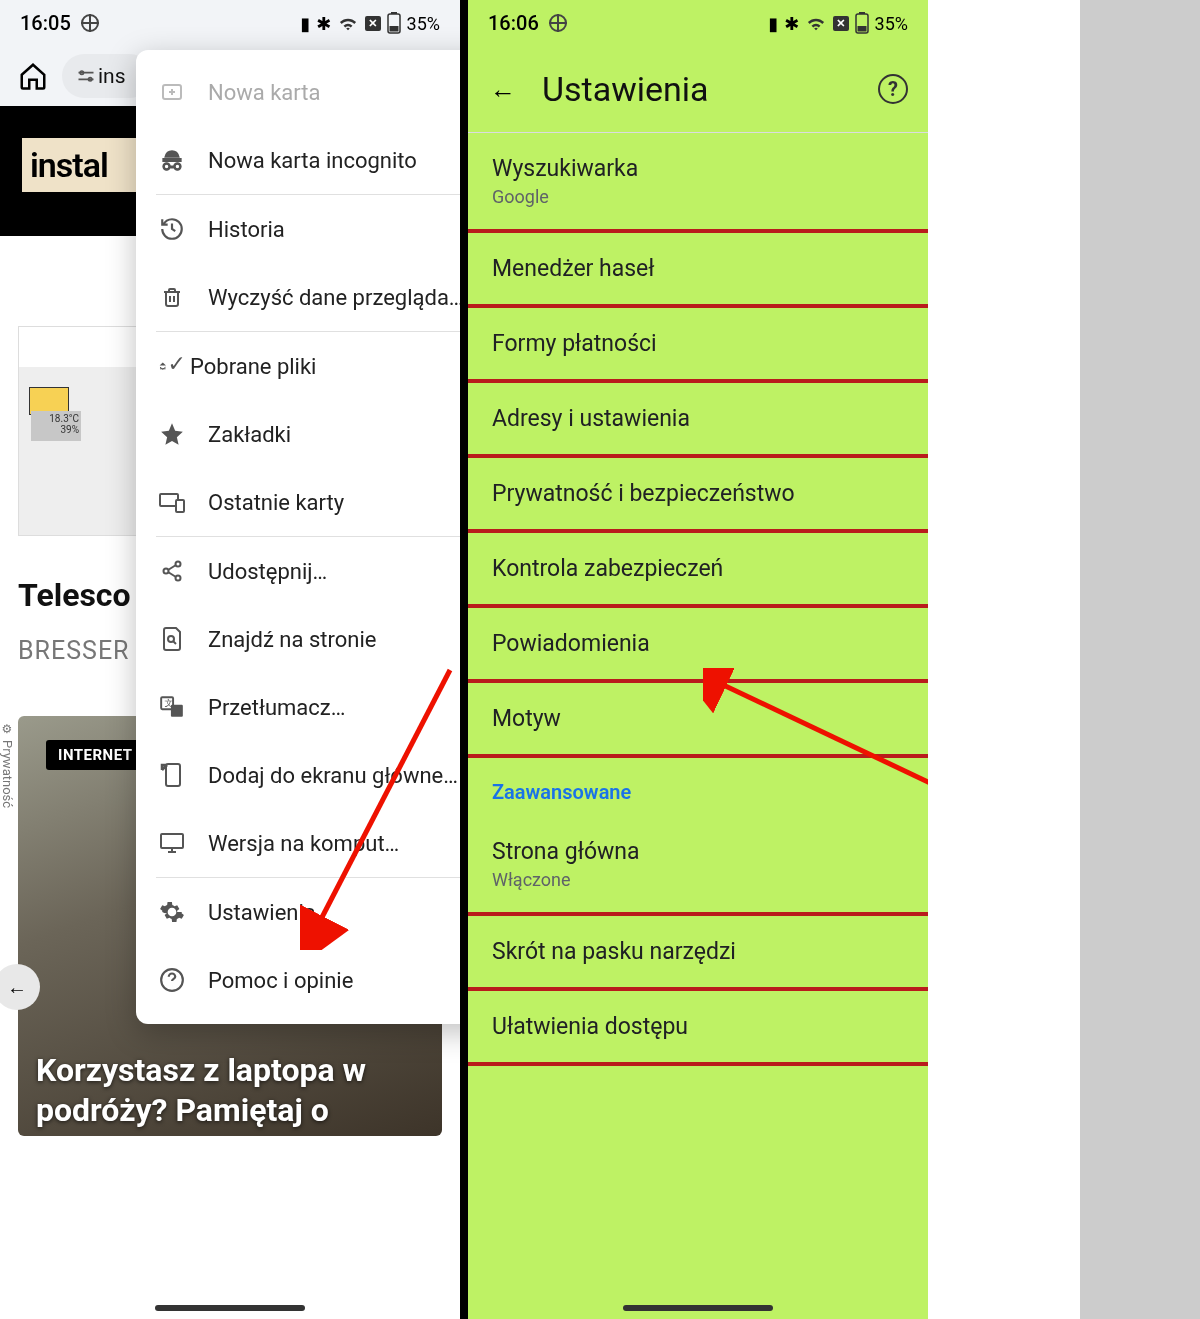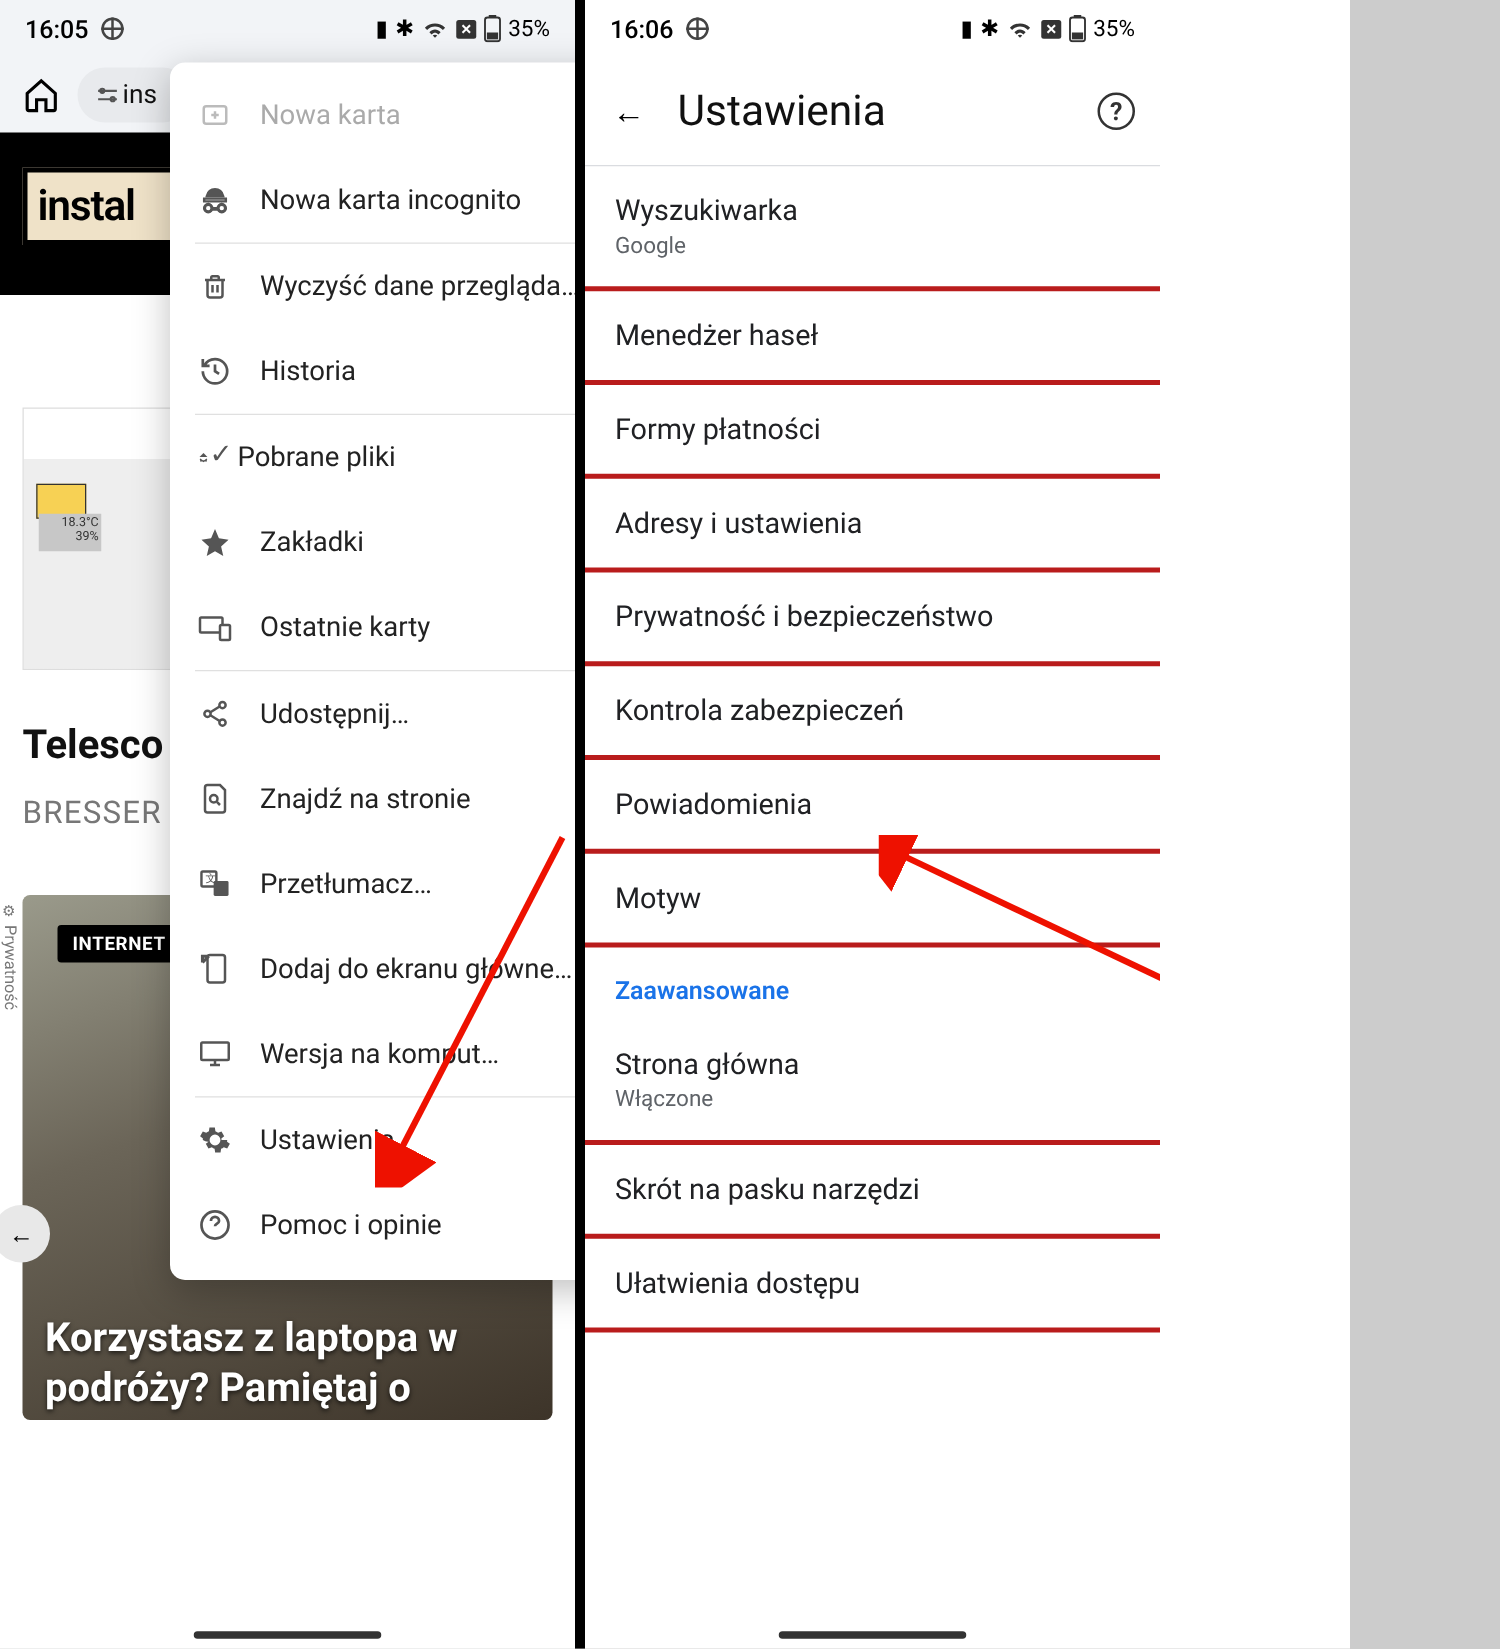--- a/index.html
+++ b/index.html
@@ -227,34 +227,34 @@
             <circle cx="7" cy="18" r="2.5" fill="none" stroke="currentColor" stroke-width="1.8"></circle>
             <circle cx="17" cy="18" r="2.5" fill="none" stroke="currentColor" stroke-width="1.8"></circle>
             <path d="M6 9c0-4 3-5 6-5s6 1 6 5" fill="currentColor"></path>
           </svg>
         </span>
       <span class="label">Nowa karta incognito</span>
     </div>
     <div class="menu-sep"></div>
     <div class="menu-item">
       <span class="mi-icon">
-          <svg width="24" height="24" viewBox="0 0 24 24" fill="none" stroke="currentColor" stroke-width="2">
-            <path d="M4 7h16M9 7V5a1 1 0 011-1h4a1 1 0 011 1v2M6 7v12a2 2 0 002 2h8a2 2 0 002-2V7M10 11v6M14 11v6"></path>
-          </svg>
-        </span>
-      <span class="label">Wyczyść dane przegląda…</span>
-    </div>
-    <div class="menu-item">
-      <span class="mi-icon">
           <svg width="26" height="26" viewBox="0 0 24 24" fill="none" stroke="currentColor" stroke-width="2">
             <path d="M3 12a9 9 0 109-9 9 9 0 00-8 5M3 3v5h5"></path>
             <path d="M12 7v5l3 2"></path>
           </svg>
         </span>
       <span class="label">Historia</span>
+    </div>
+    <div class="menu-item">
+      <span class="mi-icon">
+          <svg width="24" height="24" viewBox="0 0 24 24" fill="none" stroke="currentColor" stroke-width="2">
+            <path d="M4 7h16M9 7V5a1 1 0 011-1h4a1 1 0 011 1v2M6 7v12a2 2 0 002 2h8a2 2 0 002-2V7M10 11v6M14 11v6"></path>
+          </svg>
+        </span>
+      <span class="label">Wyczyść dane przegląda…</span>
     </div>
     <div class="menu-sep"></div>
     <div class="menu-item">
       <span class="mi-icon">
           <svg width="26" height="26" viewBox="0 0 24 24" fill="none" stroke="currentColor" stroke-width="2.5">
             <path d="M5 15l7 5 7-5M5 19h14"></path>
             <path d="M4 13l8-8 8 8" fill="currentColor" stroke="none" transform="translate(0 -2)"></path>
           </svg>
           <span style="position:relative;top:-3px;font-size:22px;color:#555">✓</span>
         </span>
@@ -357,21 +357,21 @@
         </marker>
       </defs>
     <line x1="150" y1="10" x2="18" y2="265" stroke="#e10" stroke-width="5" marker-end="url(#ah1)"></line>
   </svg>
 
   <div class="nav-pill"></div>
 </div>
 
 <div class="divider-vert"></div>
 
-<div class="screen" style="background:#ffffff">
+<div class="screen" style="background:#bef264">
   <div class="status-bar">
     <div class="status-left">
       <span>16:06</span>
       <span class="globe-icon"></span>
     </div>
     <div class="status-right">
       <span>▮</span>
       <span>✱</span>
       <svg width="22" height="18" viewBox="0 0 24 20">
           <path d="M12 18l-2-2c1-1 3-1 4 0zm-5-5c3-3 7-3 10 0l-2 2c-2-2-4-2-6 0zm-4-4c5-5 13-5 18 0l-2 2c-4-4-10-4-14 0z" fill="#333"></path>

